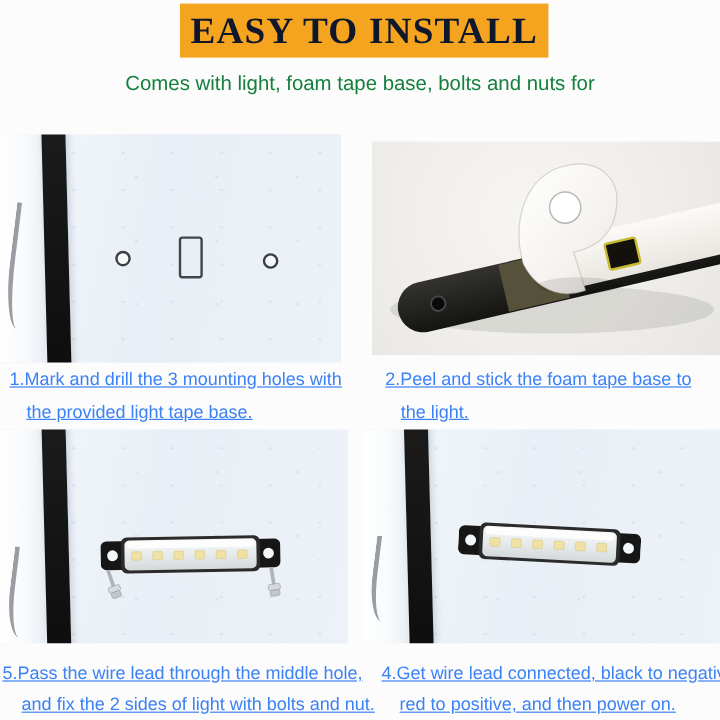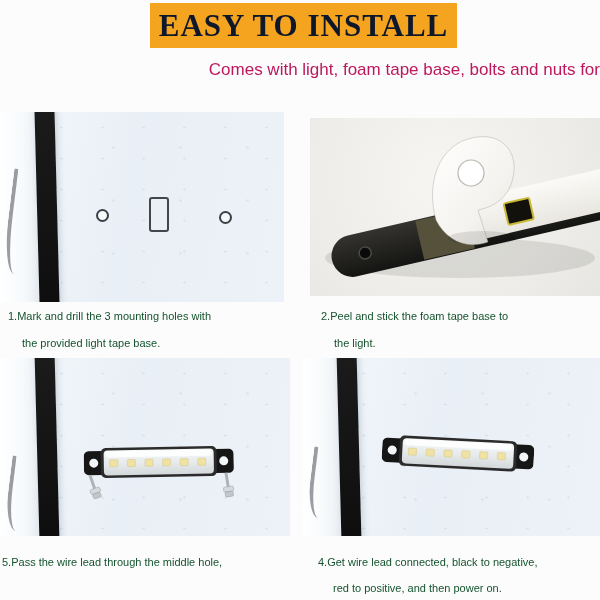--- a/index.html
+++ b/index.html
@@ -6,22 +6,22 @@
   body{font-family:"Liberation Sans",sans-serif;background:#ffffff;}
   .page{position:relative;width:600px;height:600px;background:#fcfcfc;overflow:hidden;}
 
   
   .banner{position:absolute;left:150px;top:3px;width:307px;height:45px;
     background:#F5A41F;display:flex;align-items:center;justify-content:center;}
   .banner-text{font-family:"Liberation Serif",serif;font-weight:bold;font-size:31px;
     color:#0f172a;letter-spacing:1px;white-space:nowrap;}
 
   
-  .subtitle{position:absolute;left:0;top:58px;width:600px;text-align:right;
-    font-size:17px;line-height:23px;color:#be185d;}
+  .subtitle{position:absolute;left:0;top:58px;width:600px;text-align:center;
+    font-size:17px;line-height:23px;color:#15803d;}
 
   
   .photo{position:absolute;overflow:hidden;}
   .wall{background-color:#edf2f8;
     background-image:
       radial-gradient(rgba(150,170,192,.20) 1px, transparent 1.7px),
       radial-gradient(rgba(120,142,165,.13) 1px, transparent 1.9px),
       linear-gradient(100deg,#f4f8fb 0%,#e9eff6 45%,#edf2f8 100%);
     background-size:41px 31px,67px 53px,100% 100%;
     background-position:0 0,13px 9px,0 0;}
@@ -32,21 +32,21 @@
     border-radius:0 0 0 70%/0 0 0 55%;transform:rotate(7deg);}
   .bstrip{position:absolute;left:37px;top:-5px;bottom:-5px;width:20px;
     background:linear-gradient(180deg,#1b1b1b,#0e0e0e);
     transform:skewX(1.5deg);box-shadow:2px 0 6px rgba(120,140,160,.35);}
 
   
   .hole-mark{position:absolute;width:9px;height:9px;border:2px solid #3a4046;border-radius:50%;background:rgba(255,255,255,.6);}
   .slot-outline{position:absolute;width:16px;height:31px;border:2px solid #3f464c;border-radius:3px;}
 
   
-  .caption{position:absolute;font-size:11px;line-height:27px;color:#14532d;white-space:nowrap;}
+  .caption{position:absolute;font-size:15px;line-height:27px;color:#3b82f6;white-space:nowrap;text-decoration:underline;}
   .caption .l2{padding-left:14px;}
   .cap3 .l2{padding-left:16px;}
   .cap4 .l2{padding-left:15px;}
   .cap2 .l2{padding-left:13px;}
   .cap34{line-height:26px;}
 
   .studio{background:radial-gradient(circle at 45% 35%,#f6f5f2 0%,#efeeea 55%,#e7e6e2 100%);}
   .ledbar{position:absolute;}
 </style>
 </head>
@@ -187,19 +187,20 @@
           <rect x="78.8" y="14" width="8" height="7" rx="1" fill="#f0e2a2" stroke="#d5c68a" stroke-width=".5"></rect>
           <rect x="96.4" y="14" width="8" height="7" rx="1" fill="#f0e2a2" stroke="#d5c68a" stroke-width=".5"></rect>
           <rect x="114" y="14" width="8" height="7" rx="1" fill="#f0e2a2" stroke="#d5c68a" stroke-width=".5"></rect>
         </g>
       </svg>
     </div>
   </div>
 
   <div class="caption cap3 cap34" style="left:2px;top:549px;">
     <div class="l1">5.Pass the wire lead through the middle hole,</div>
+    <div class="l2">and fix the 2 sides of light with bolts and nut.</div>
   </div>
   <div class="caption cap4 cap34" style="left:318px;top:549px;">
     <div class="l1">4.Get wire lead connected, black to negative,</div>
     <div class="l2">red to positive, and then power on.</div>
   </div>
 
 </div>
 
 </body></html>

